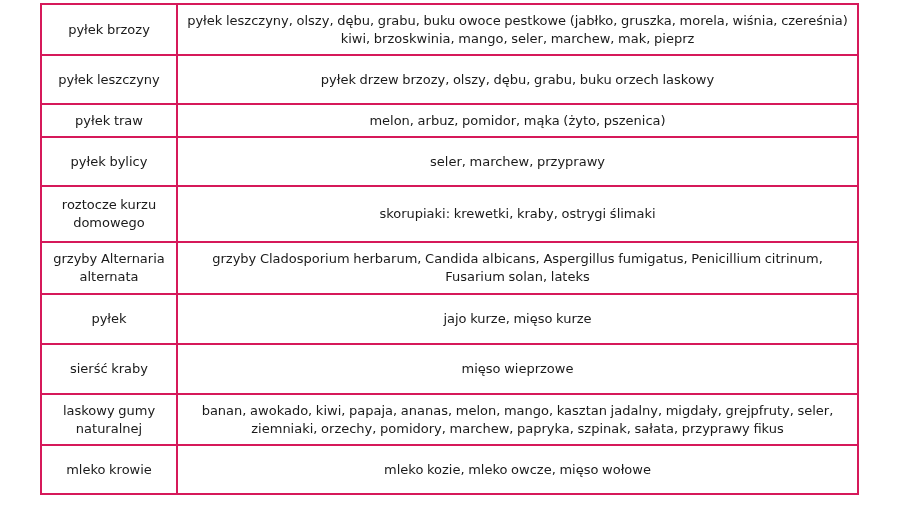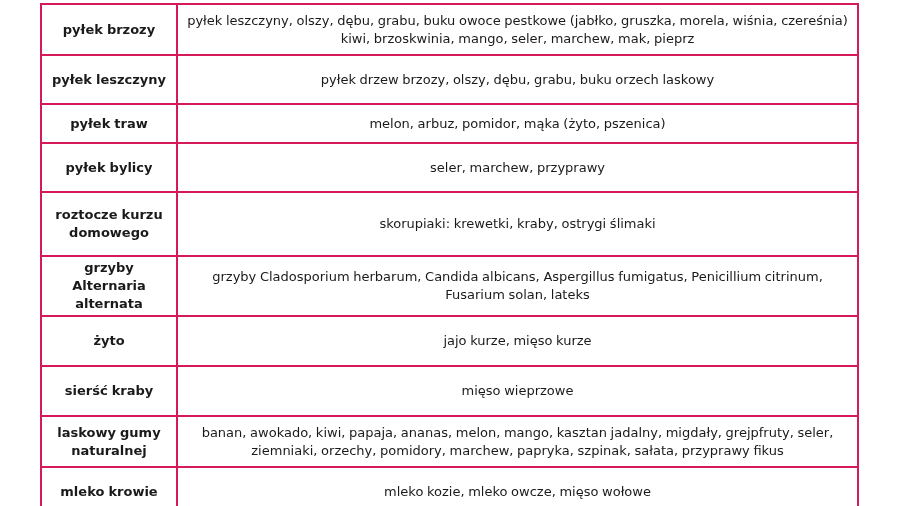--- a/index.html
+++ b/index.html
@@ -15,54 +15,54 @@
     table.allergy-table td {
       border: 2px solid #d6195a;
       text-align: center;
       vertical-align: middle;
       font-size: 13px;
       color: #1a1a1a;
       line-height: 18px;
       padding: 2px 8px;
       word-spacing: -0.5px;
     }
-    td.allergen { width: 118px; font-weight: bold; font-size: 12.5px; }
+    td.allergen { width: 118px; font-weight: normal; font-size: 12.5px; }
     td.cross { font-size: 12.5px; border-radius: 21px; }
   </style>
 </head>
 <body>
 
 <table class="allergy-table">
   <tbody>
     <tr style="height:51px">
       <td class="allergen">pyłek brzozy</td>
       <td class="cross">pyłek leszczyny, olszy, dębu, grabu, buku owoce pestkowe (jabłko, gruszka, morela, wiśnia, czereśnia) kiwi, brzoskwinia, mango, seler, marchew, mak, pieprz</td>
     </tr>
     <tr style="height:49px">
       <td class="allergen">pyłek leszczyny</td>
       <td class="cross">pyłek drzew brzozy, olszy, dębu, grabu, buku orzech laskowy</td>
     </tr>
-    <tr style="height:39px">
+    <tr style="height:33px">
       <td class="allergen">pyłek traw</td>
       <td class="cross">melon, arbuz, pomidor, mąka (żyto, pszenica)</td>
     </tr>
     <tr style="height:49px">
       <td class="allergen">pyłek bylicy</td>
       <td class="cross">seler, marchew, przyprawy</td>
     </tr>
-    <tr style="height:64px">
+    <tr style="height:56px">
       <td class="allergen">roztocze kurzu domowego</td>
       <td class="cross">skorupiaki: krewetki, kraby, ostrygi ślimaki</td>
     </tr>
     <tr style="height:52px">
       <td class="allergen">grzyby Alternaria alternata</td>
       <td class="cross">grzyby Cladosporium herbarum, Candida albicans, Aspergillus fumigatus, Penicillium citrinum, Fusarium solan, lateks</td>
     </tr>
     <tr style="height:50px">
-      <td class="allergen">żyto</td>
+      <td class="allergen">pyłek</td>
       <td class="cross">jajo kurze, mięso kurze</td>
     </tr>
     <tr style="height:50px">
       <td class="allergen">sierść kraby</td>
       <td class="cross">mięso wieprzowe</td>
     </tr>
     <tr style="height:51px">
       <td class="allergen">laskowy gumy naturalnej</td>
       <td class="cross">banan, awokado, kiwi, papaja, ananas, melon, mango, kasztan jadalny, migdały, grejpfruty, seler, ziemniaki, orzechy, pomidory, marchew, papryka, szpinak, sałata, przyprawy fikus</td>
     </tr>

